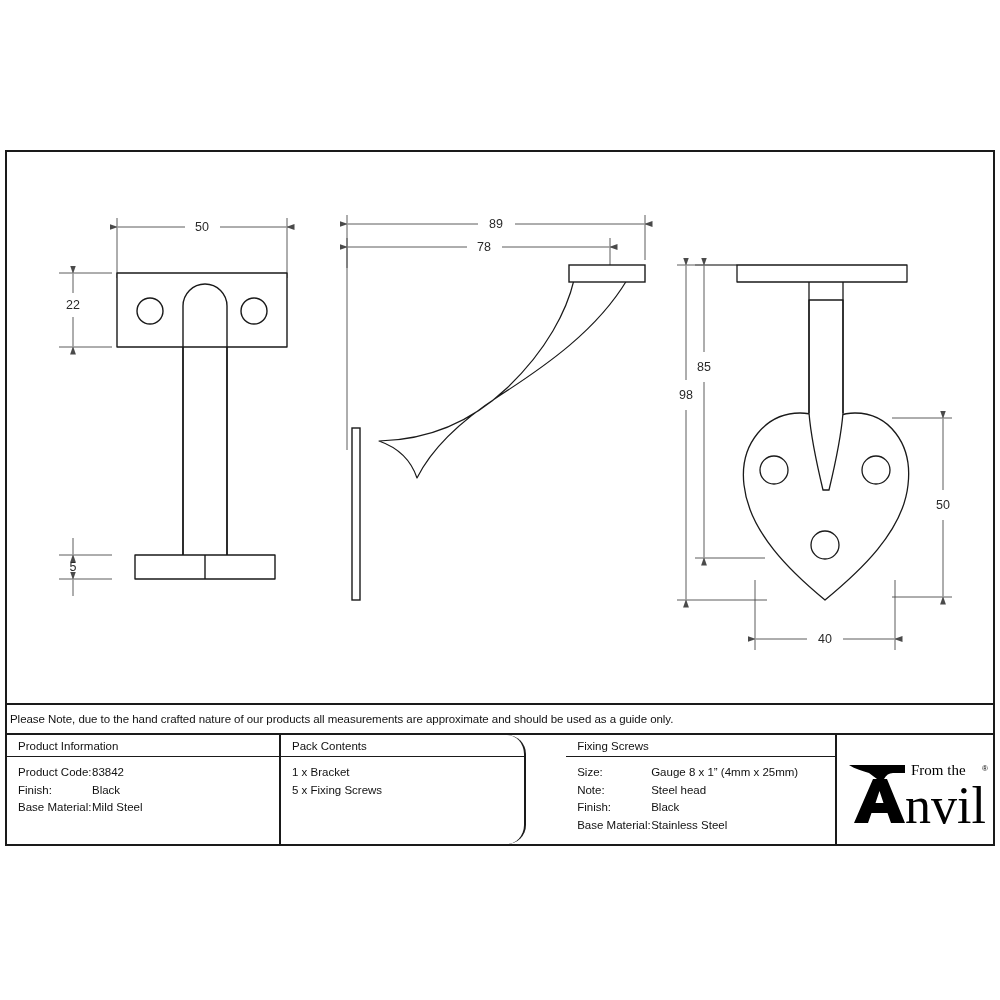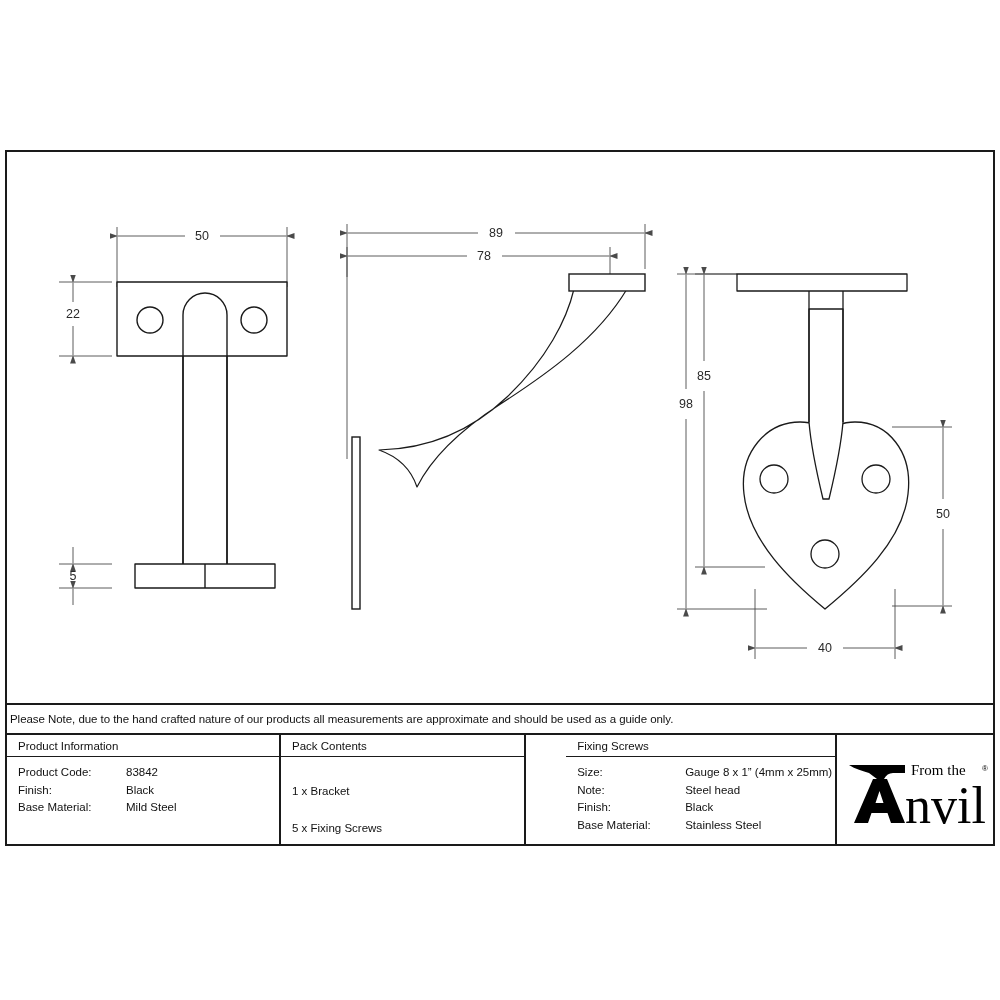--- a/index.html
+++ b/index.html
@@ -24,21 +24,21 @@
     height: 696px;
     border: 2px solid #1a1a1a;
     box-sizing: border-box;
     background: #ffffff;
   }
 
   
   #drawing-area {
     position: absolute;
     left: 0;
-    top: 17px;
+    top: 8px;
     width: 794px;
     height: 551px;
   }
   #drawing-svg {
     display: block;
     width: 986px;
     height: 551px;
   }
 
   
@@ -70,21 +70,21 @@
     height: 109px;
     display: flex;
     align-items: center;
   }
   .info-col {
     box-sizing: border-box;
     height: 109px;
     position: relative;
   }
   .col-prod   { width: 285px; border-right: 2px solid #1a1a1a; }
-  .col-pack   { width: 255px; border-right: 2px solid #1a1a1a; }
+  .col-pack   { width: 255px; border-right: 2px solid #1a1a1a; border-radius: 19px; }
   .col-screws { width: 282px; border-right: 2px solid #1a1a1a; margin-left: 40px; }
   .col-logo   { width: 162px; }
 
   .col-header {
     height: 22px;
     border-bottom: 1.5px solid #1a1a1a;
     display: flex;
     align-items: center;
     font-size: 11.5px;
     padding-left: 11px;
@@ -92,26 +92,25 @@
   }
   .col-body {
     padding: 7px 0 0 11px;
   }
   .spec-row {
     display: flex;
     font-size: 11.5px;
     line-height: 17.5px;
     white-space: nowrap;
   }
-  .spec-label { width: 108px; flex: none; }
+  .spec-label { width: 74px; flex: none; }
   .spec-value { }
   .plain-row {
     font-size: 11.5px;
     line-height: 17.5px;
-    margin-top: 19px;
   }
 
   
   #logo-box {
     position: absolute;
     left: 0;
     top: 0;
     width: 162px;
     height: 109px;
     display: flex;

